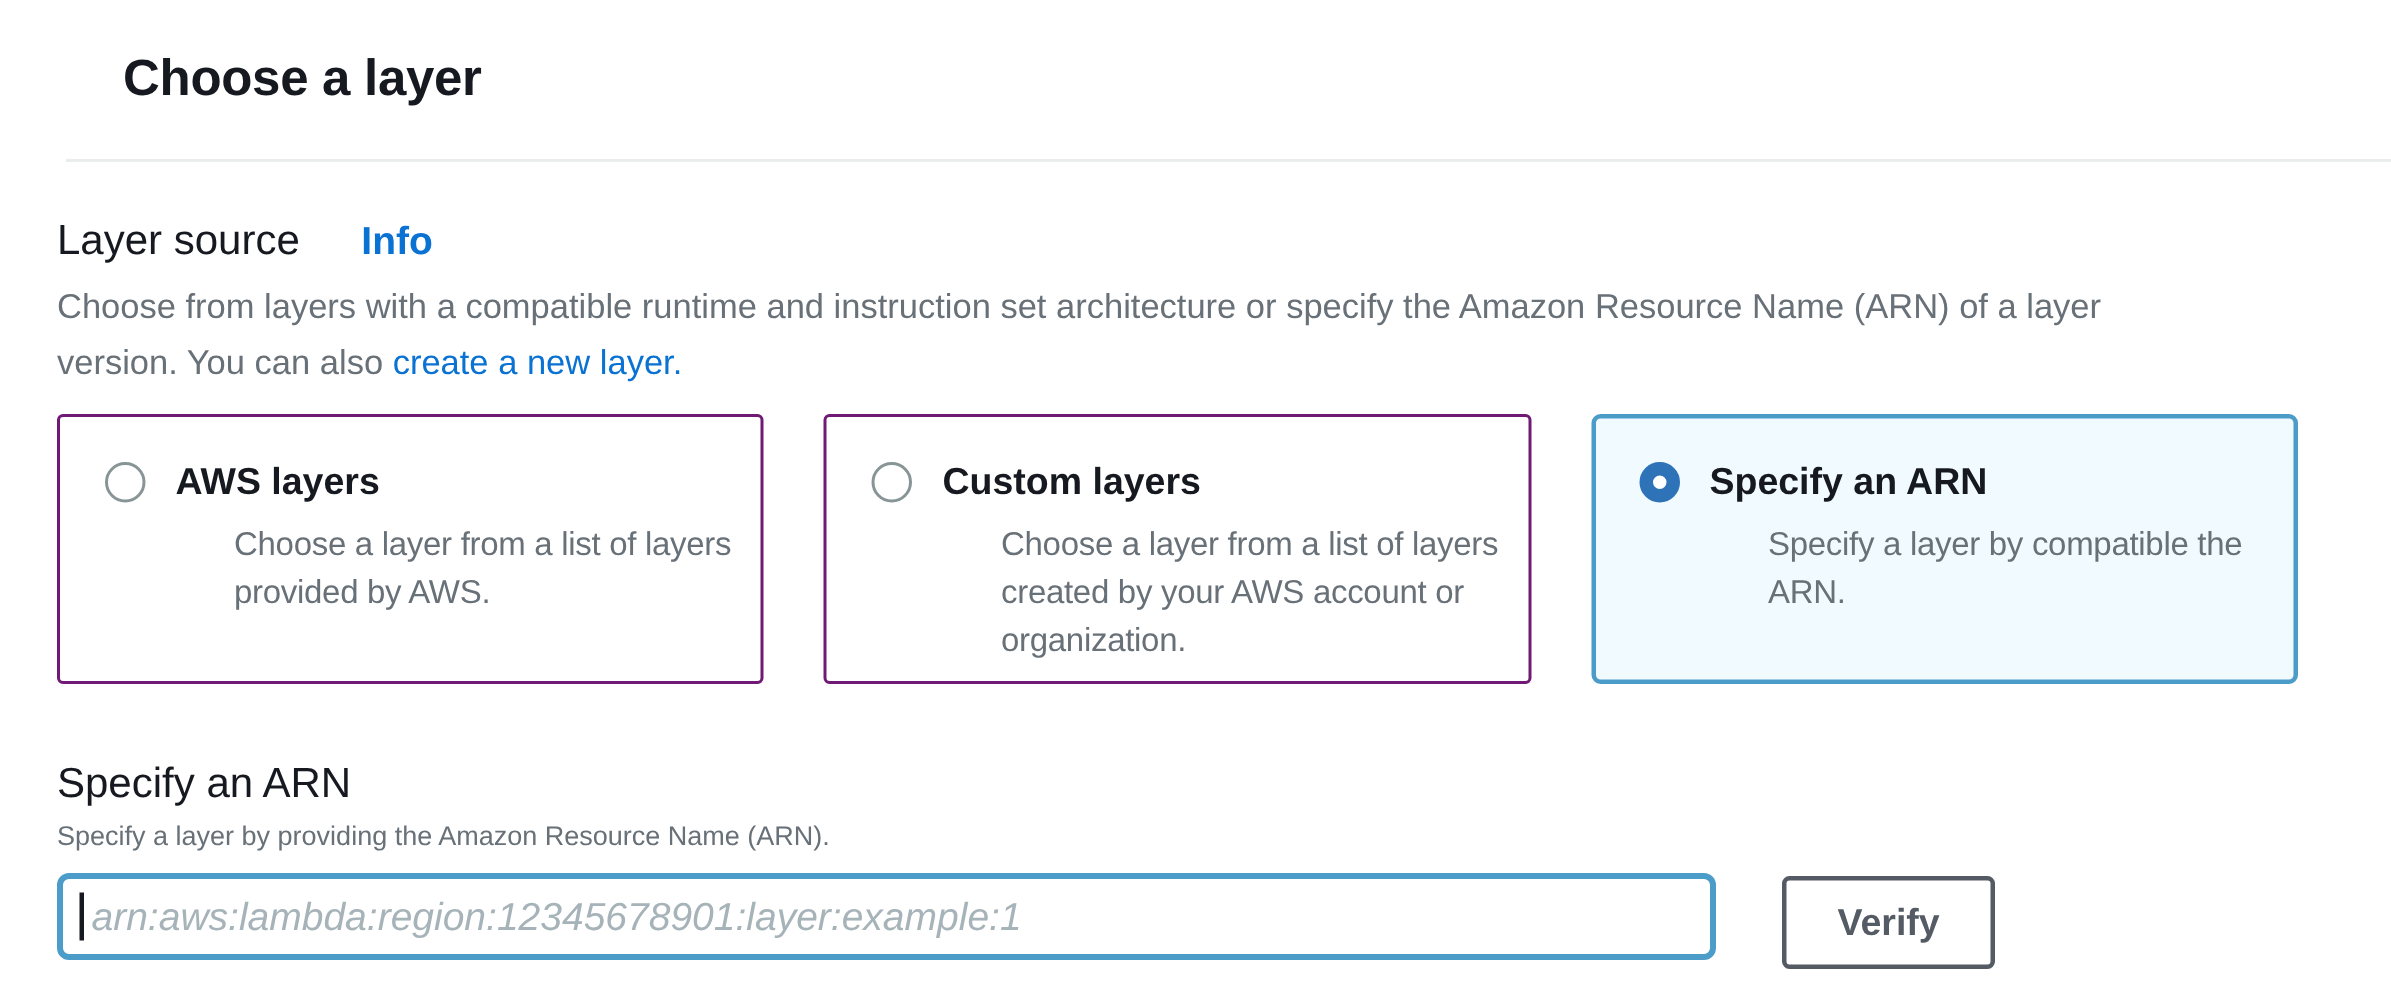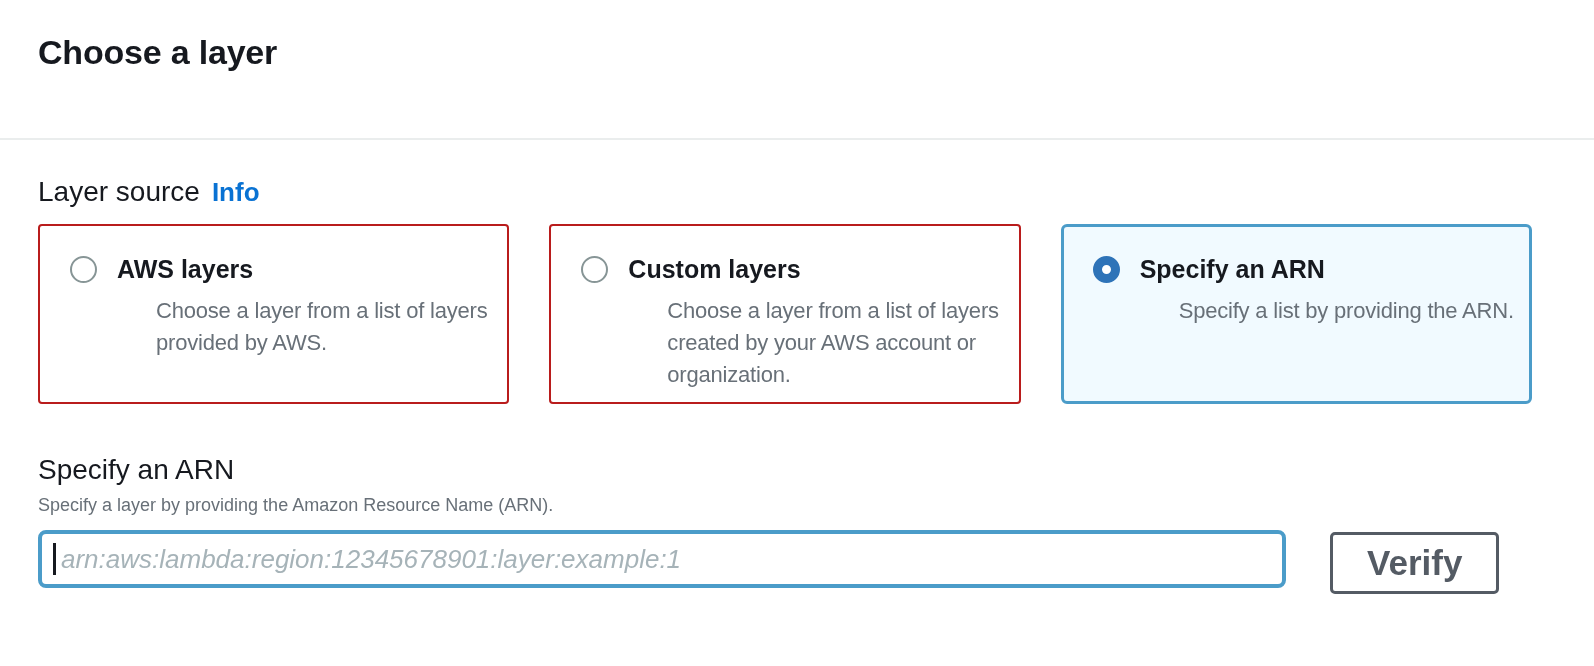--- a/index.html
+++ b/index.html
@@ -4,41 +4,41 @@
 <style>
   html,body { margin:0; padding:0; }
   body {
     width:1594px; height:666px; overflow:hidden;
     background:#ffffff; color:#16191f;
     font-family:"Liberation Sans", sans-serif;
     -webkit-font-smoothing:antialiased;
   }
   
   .page-header {
-    box-sizing:border-box; height:140px; padding:30px 38px 0 38px;
-    border-bottom:2px solid #eaeded; background:#fff;
+    box-sizing:border-box; height:108px; padding:30px 38px 0 38px;
+    border-bottom:2px solid #eaeded; background:#fff;margin-left:44px;
   }
   .page-title { font-size:34px; font-weight:700; letter-spacing:-0.2px; line-height:44px; }
 
   
   .content { padding:0 62px 0 38px; }
 
   .field-label-row { margin-top:36px; display:flex; align-items:baseline;text-align:right; }
   .field-label { font-size:28px; color:#16191f; }
-  .info-link { margin-left:12px; font-size:26px; font-weight:700; color:#0972d3; text-decoration:none; cursor:pointer; }
+  .info-link { margin-left:41px; font-size:26px; font-weight:700; color:#0972d3; text-decoration:none; cursor:pointer; }
 
   .field-desc { margin-top:10px; font-size:23px; line-height:37px; color:#687078; }
   .desc-line { white-space:nowrap; }
   .text-link { color:#0972d3; text-decoration:none; cursor:pointer; }
 
   
   .cards { display:flex; gap:40px; margin-top:16px; }
   .card {
     flex:1; height:180px; box-sizing:border-box; background:#fff;
-    border:2px solid #b91c1c; border-radius:4px;
+    border:2px solid #701a75; border-radius:4px;
     padding:26px 14px 0 30px; cursor:pointer;
   }
   .card.selected {
     border:3px solid #4b9cc9; border-radius:6px; background:#f1faff;
     padding:25px 13px 0 29px;
   }
   .card-inner { display:flex; gap:20px; }
   .radio {
     flex:none; width:27px; height:27px; border-radius:50%;
     box-sizing:border-box; margin-top:4px;
@@ -46,51 +46,55 @@
   }
   .radio.checked { border:9px solid #2e73b8; }
   .card-title { font-size:25px; font-weight:700; line-height:34px; color:#16191f; }
   .card-desc { margin-top:9px; font-size:22px; line-height:32px; color:#687078; letter-spacing:-0.2px; max-width:344px;margin-left:39px; }
 
   
   .arn-label { margin-top:50px; font-size:28px; color:#16191f; }
   .arn-desc { margin-top:9px; font-size:18px; color:#687078; }
 
   .input-row { margin-top:14px; display:flex; align-items:flex-start; }
-  .arn-input-wrap { position:relative; width:1248px; }
+  .arn-input-wrap { position:relative; width:1106px; }
   .arn-input {
     width:100%; height:58px; box-sizing:border-box;
     border:4px solid #4b9cc9; border-radius:8px;
     padding:0 16px 0 19px; font-size:26px; color:#16191f;
     font-family:"Liberation Sans", sans-serif; outline:none; background:#fff;
   }
   .arn-input::placeholder { color:#a6b3b8; font-style:italic; opacity:1; }
   .caret { position:absolute; left:15px; top:13px; width:3px; height:32px; background:#16191f; }
 
   .verify-btn {
     margin-left:44px; margin-top:2px; height:62px; padding:0 34px;
     background:#fff; border:3px solid #545b64; border-radius:5px;
-    font-size:35px; font-weight:700; color:#545b64;
+    font-size:25px; font-weight:700; color:#545b64;
     font-family:"Liberation Sans", sans-serif; cursor:pointer;
   }
 </style>
 </head>
 <body>
 
 <div class="page-header">
   <div class="page-title">Choose a layer</div>
 </div>
 
 <div class="content">
 
   <div class="field-label-row">
     <span class="field-label">Layer source</span>
     <a class="info-link">Info</a>
   </div>
 
+  <div class="field-desc">
+    <div class="desc-line">Choose from layers with a compatible runtime and instruction set architecture or specify the Amazon Resource Name (ARN) of a layer</div>
+    <div class="desc-line"><span>version. You can also </span><a class="text-link">create a new layer.</a></div>
+  </div>
 
   <div class="cards">
 
     <div class="card">
       <div class="card-inner">
         <div class="radio"></div>
         <div>
           <div class="card-title">AWS layers</div>
           <div class="card-desc">Choose a layer from a list of layers provided by AWS.</div>
         </div>
@@ -105,21 +109,21 @@
           <div class="card-desc">Choose a layer from a list of layers created by your AWS account or organization.</div>
         </div>
       </div>
     </div>
 
     <div class="card selected">
       <div class="card-inner">
         <div class="radio checked"></div>
         <div>
           <div class="card-title">Specify an ARN</div>
-          <div class="card-desc">Specify a list by providing the ARN.</div>
+          <div class="card-desc">Specify a layer by compatible the ARN.</div>
         </div>
       </div>
     </div>
 
   </div>
 
   <div class="arn-label">Specify an ARN</div>
   <div class="arn-desc">Specify a layer by providing the Amazon Resource Name (ARN).</div>
 
   <div class="input-row">

